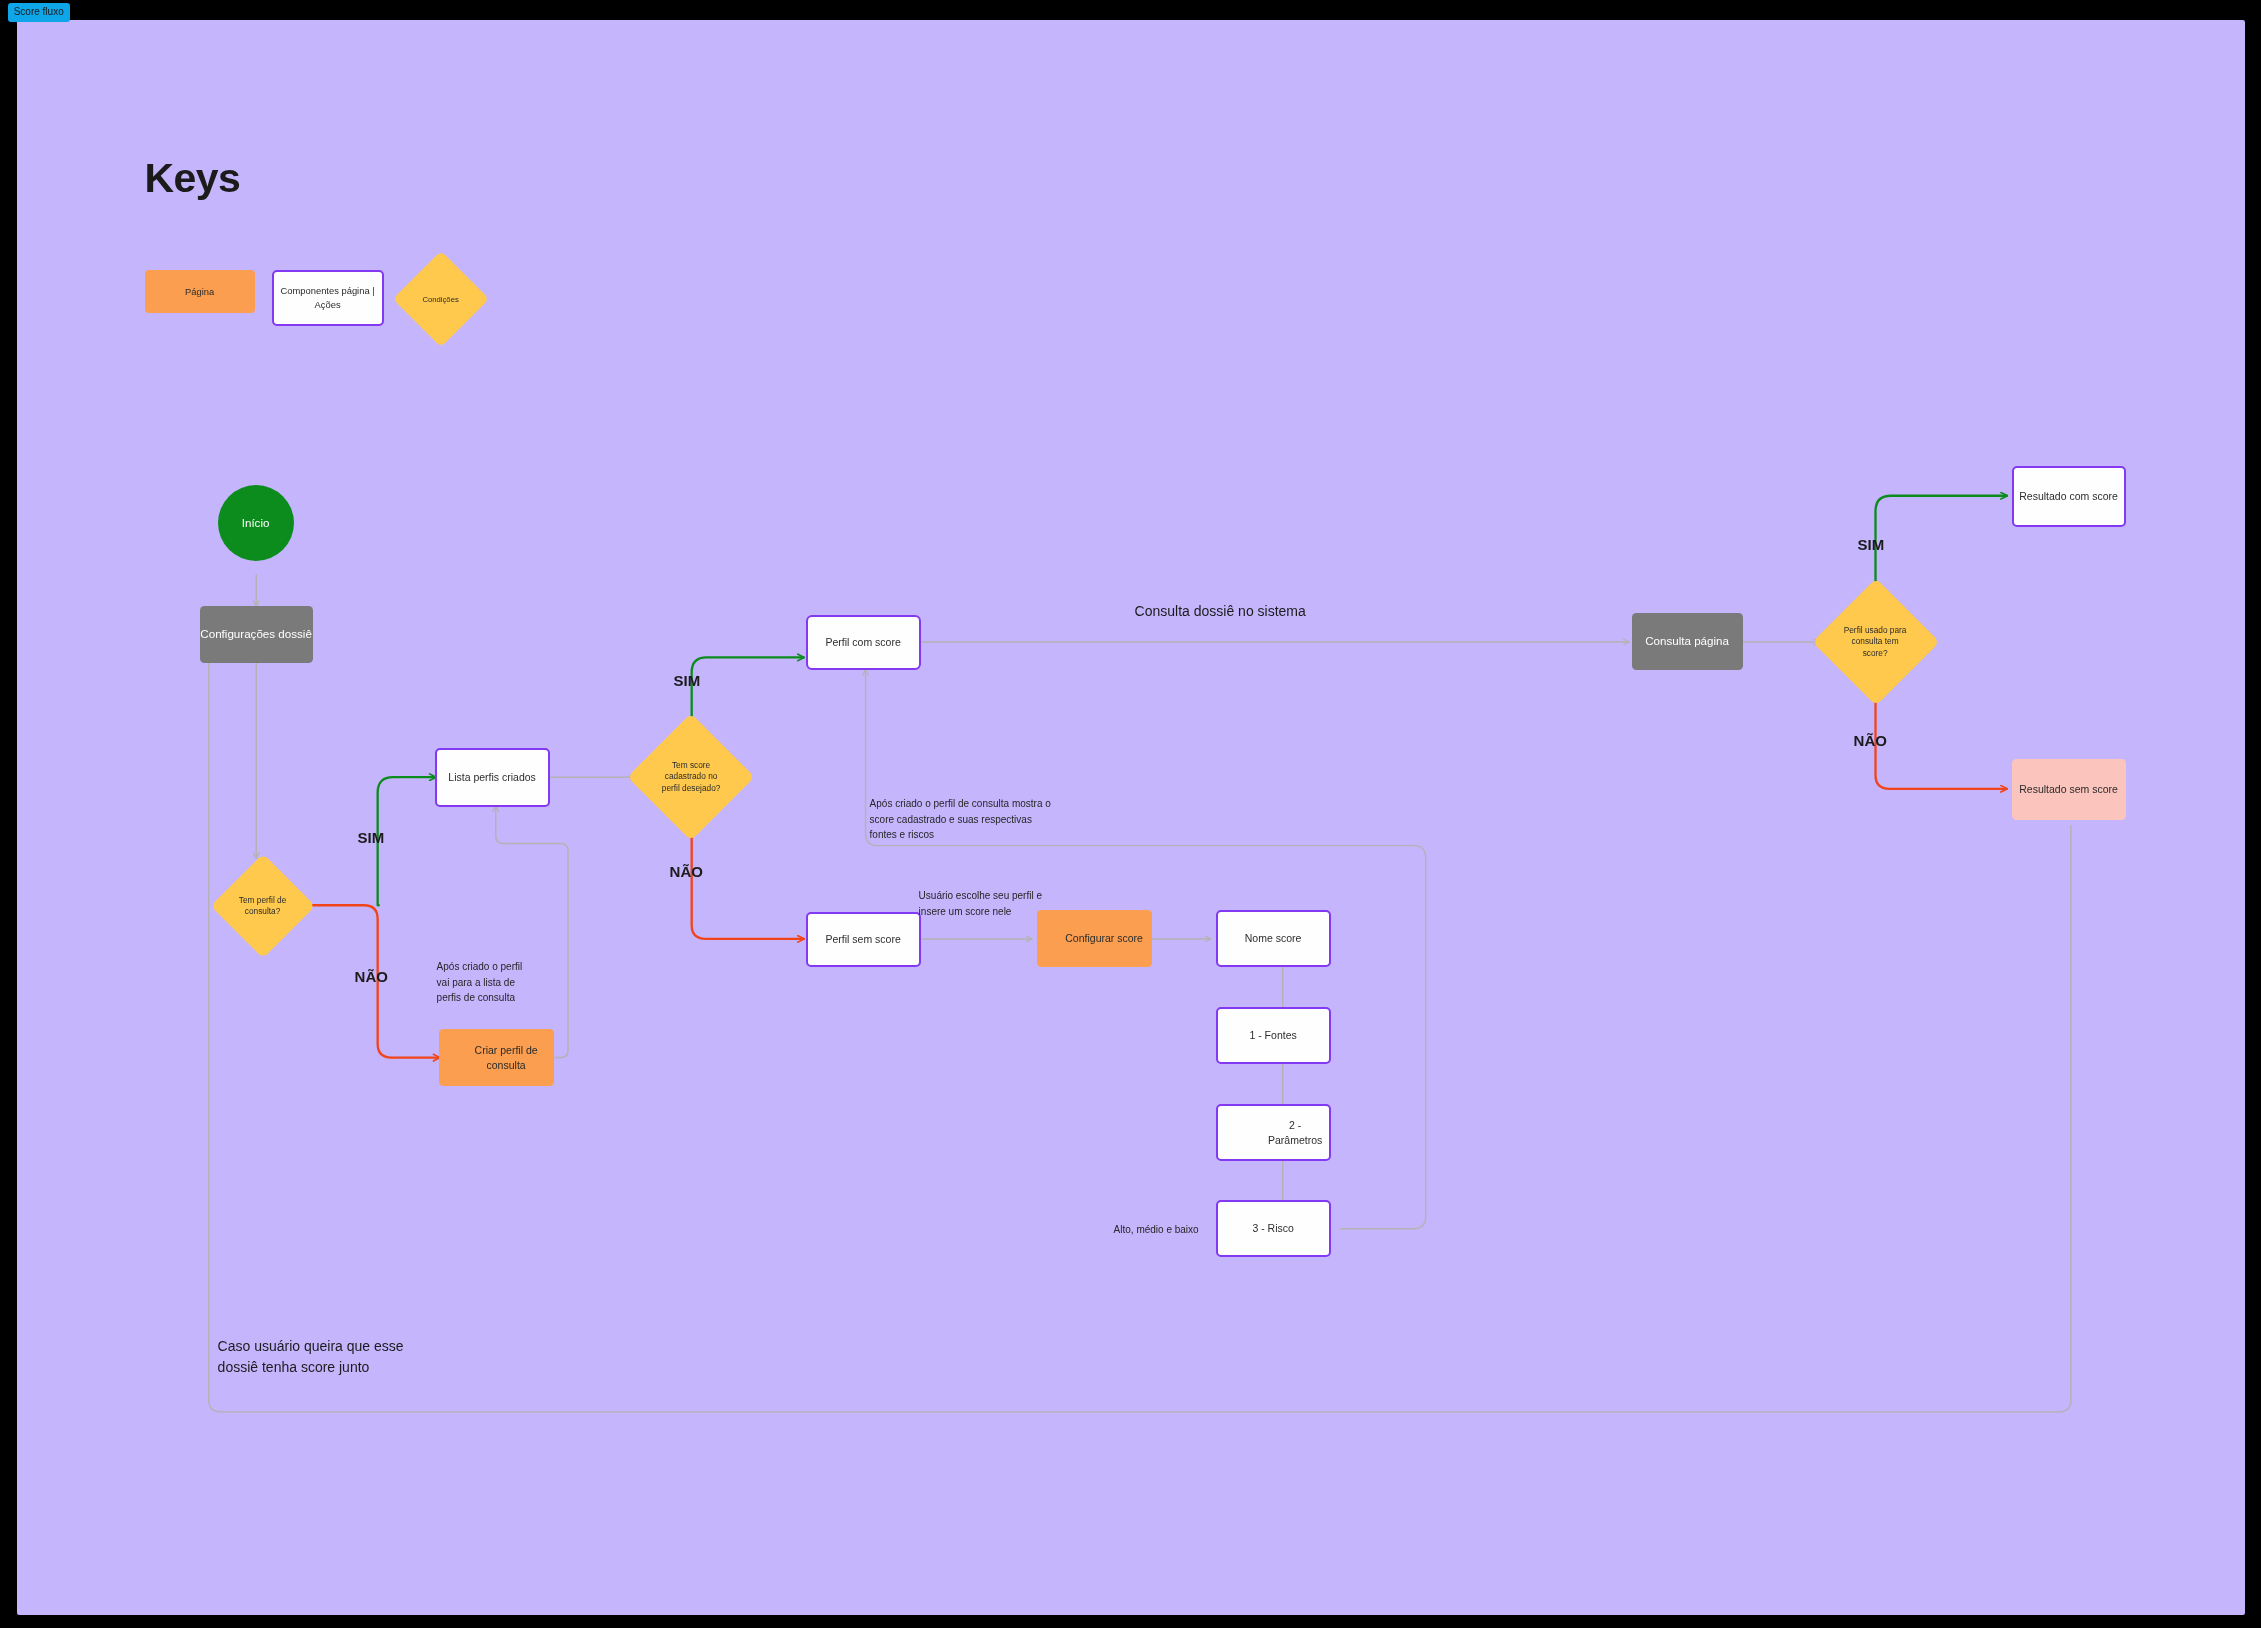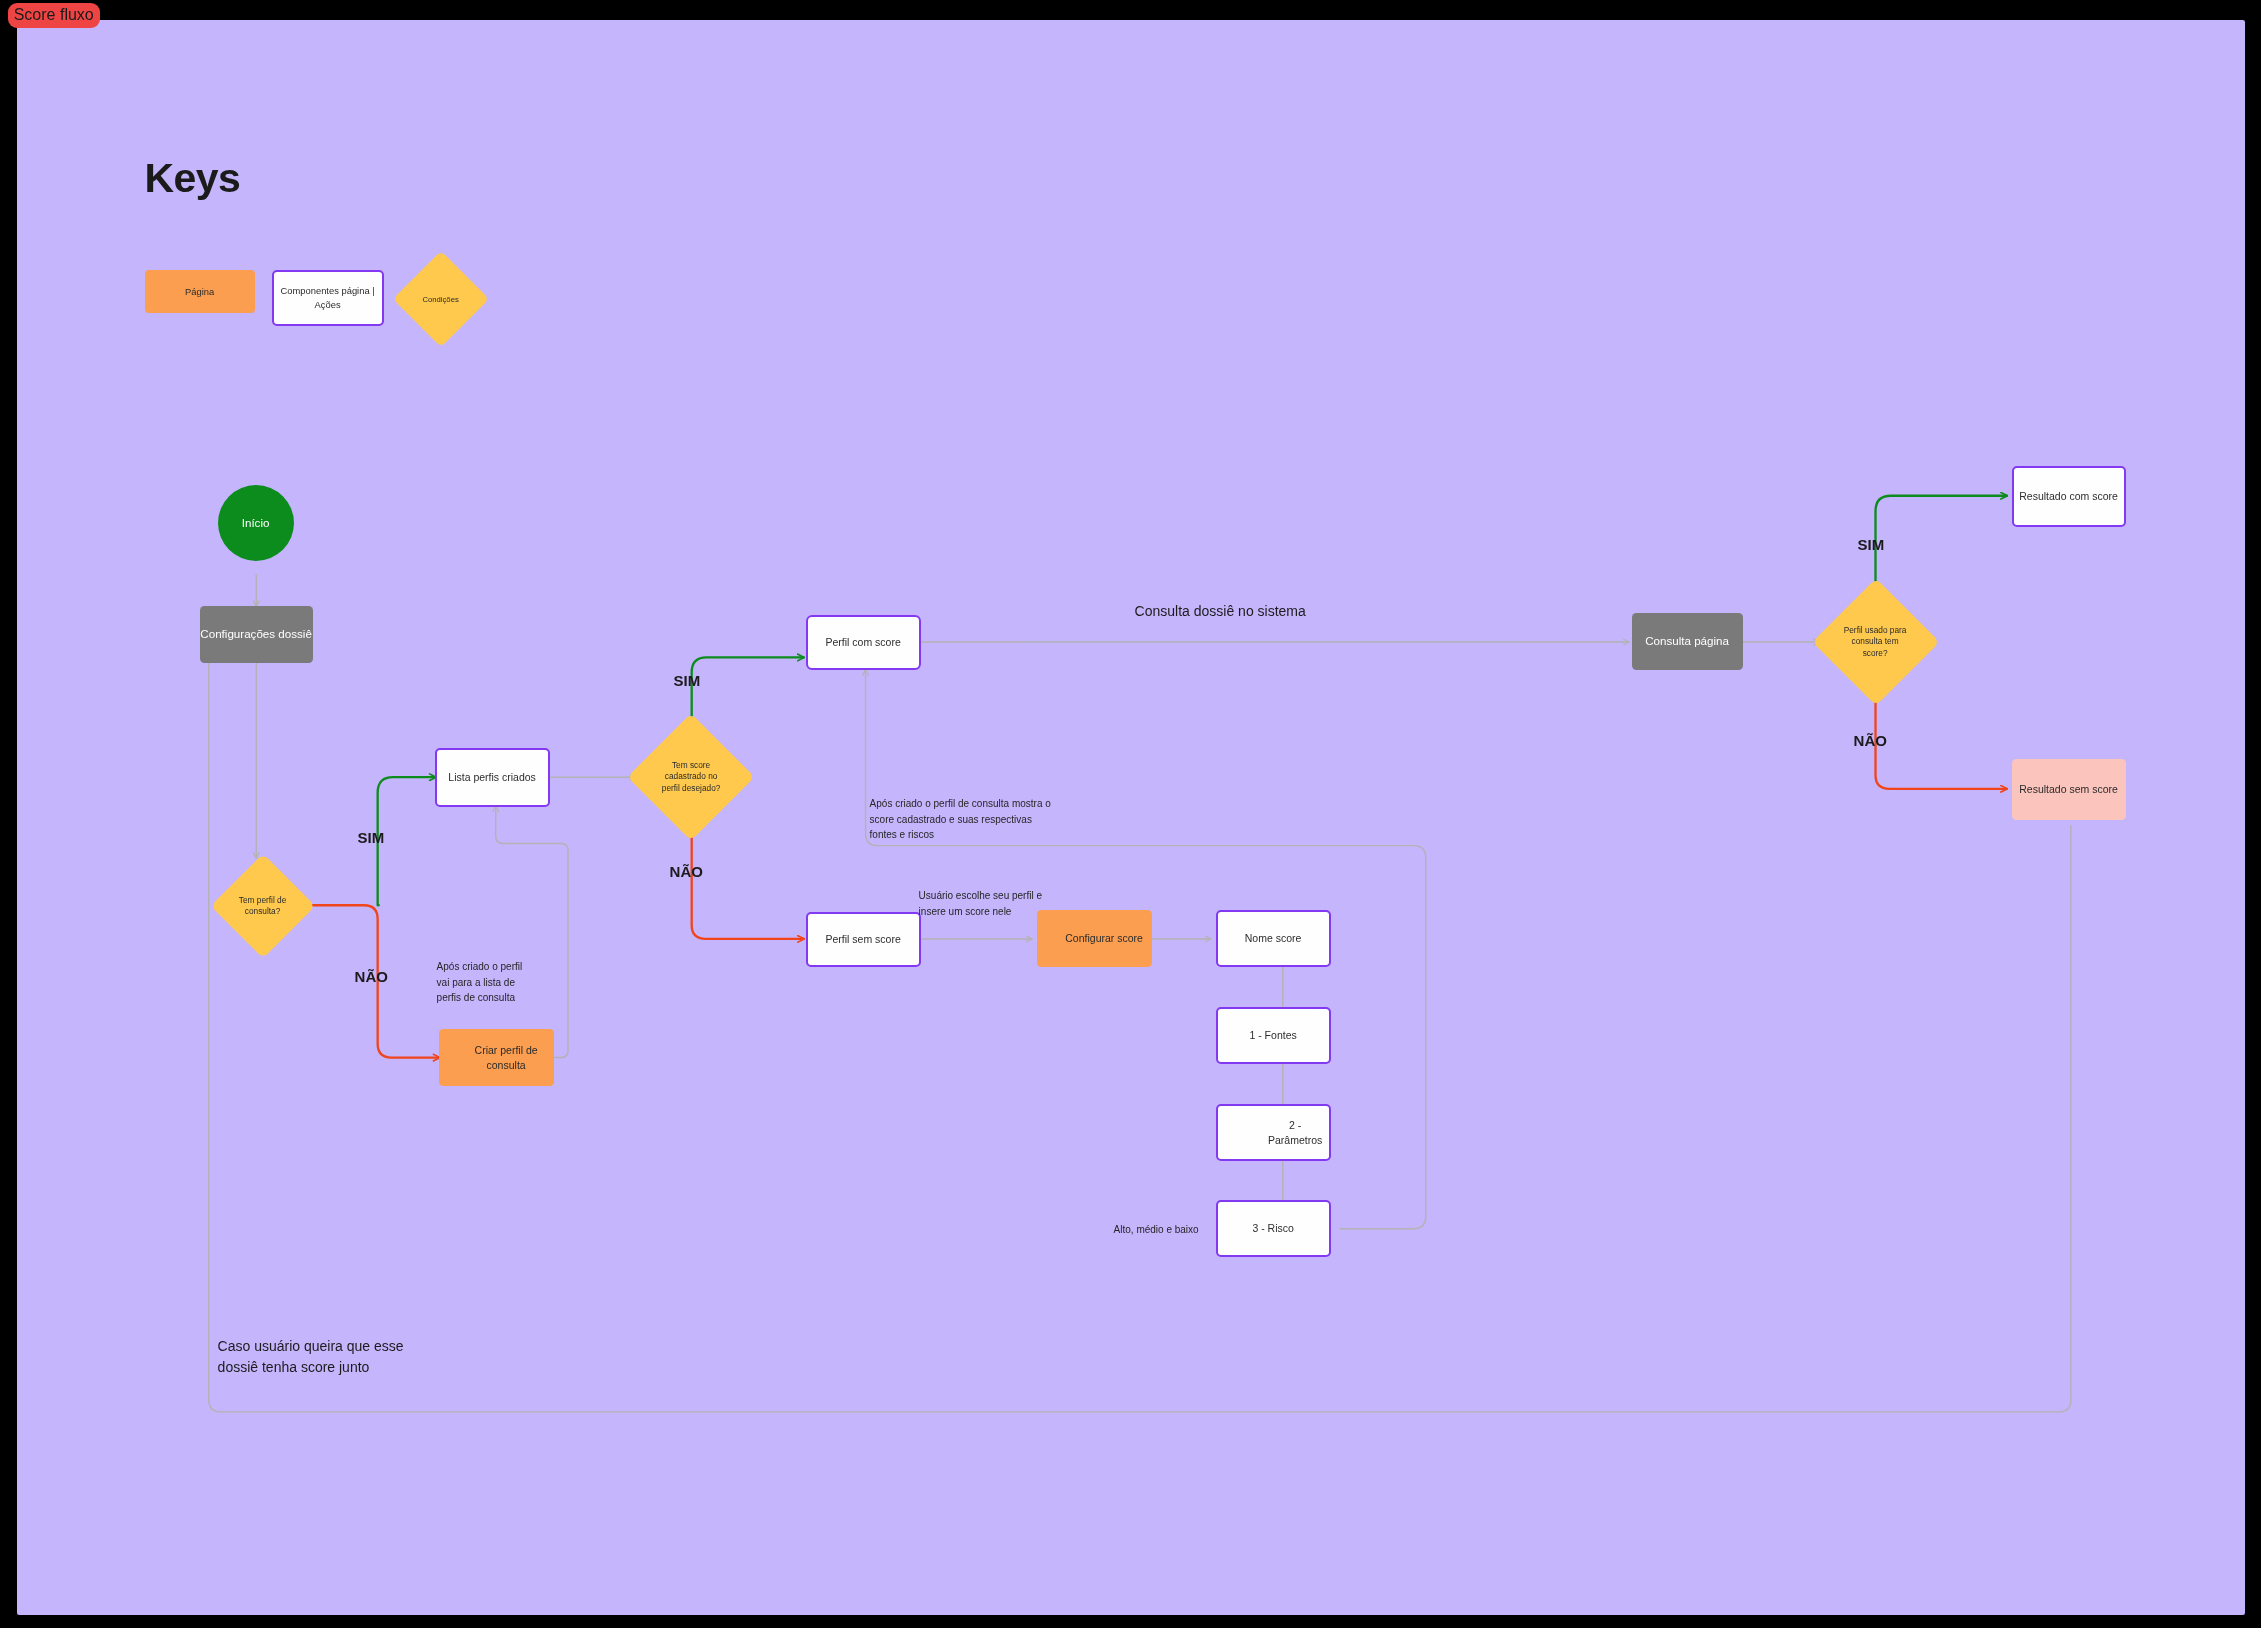--- a/index.html
+++ b/index.html
@@ -7,23 +7,23 @@
   body{
     width:2261px;height:1628px;overflow:hidden;
     font-family:"Liberation Sans","DejaVu Sans",sans-serif;
     -webkit-font-smoothing:antialiased;
   }
   #root{position:relative;width:2261px;height:1628px;background:#000;}
 
   
   #tab{
     position:absolute;left:7.7px;top:3.3px;
-    background:#ef4444;color:#1a1a1a;
-    font-size:16px;line-height:1;
-    padding:3.9px 6px 4.4px 6px;border-radius:9px;
+    background:#0ea5e9;color:#1a1a1a;
+    font-size:10px;line-height:1;
+    padding:3.9px 6px 4.4px 6px;border-radius:3px;
     white-space:nowrap;z-index:40;
   }
 
   
   #canvas{
     position:absolute;left:16.6px;top:20px;
     width:2228px;height:1595px;
     background:#c4b5fd;border-radius:2.2px;overflow:hidden;
   }
 

